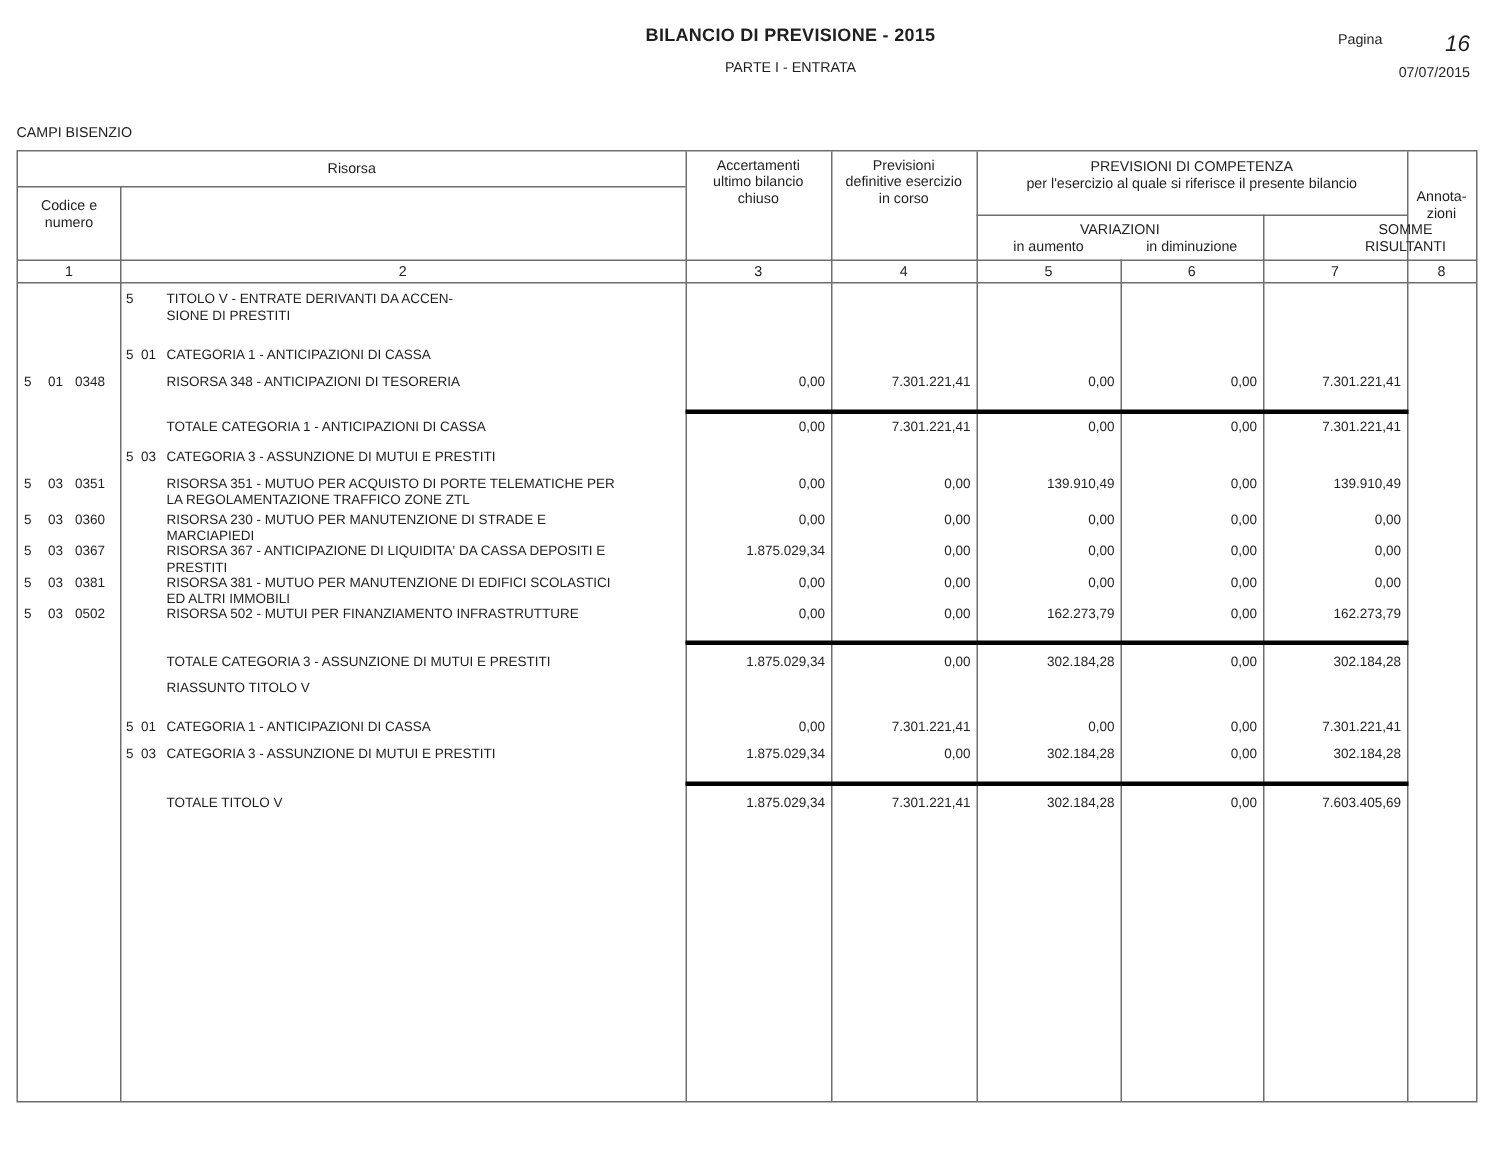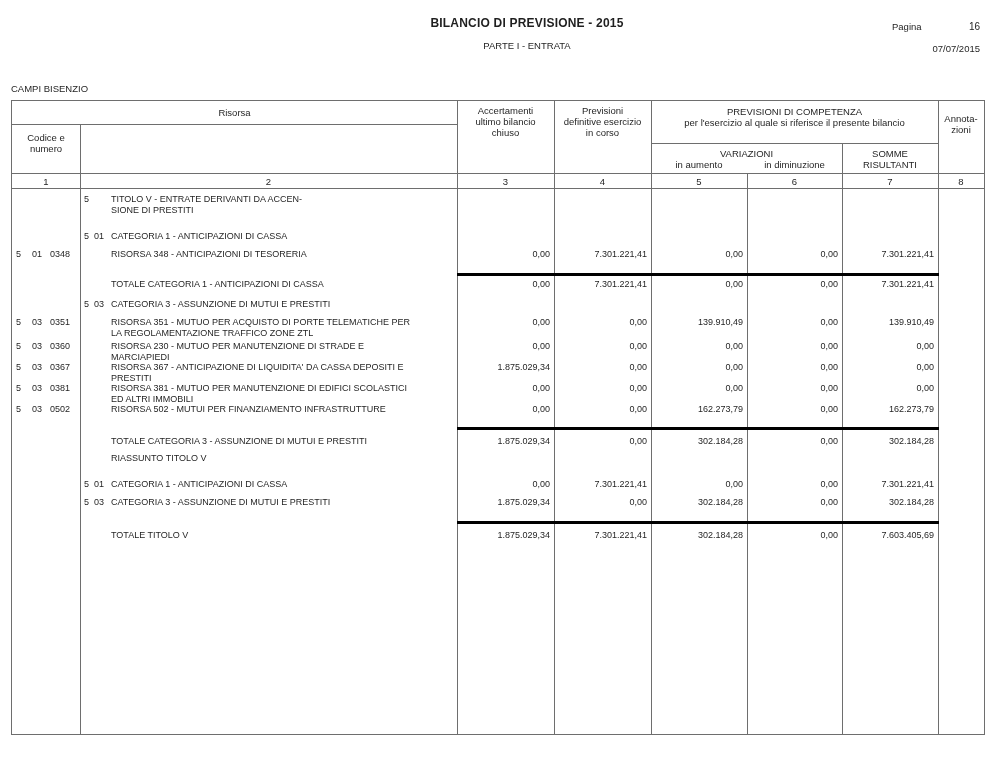--- a/index.html
+++ b/index.html
@@ -3,21 +3,21 @@
 <meta charset="utf-8">
 <style>
   html,body{margin:0;padding:0;background:#ffffff;}
   .page{position:relative;width:994px;height:768px;background:#fff;
         font-family:"Liberation Sans",sans-serif;color:#1f1f1f;overflow:hidden;}
   
   .title{position:absolute;top:16px;left:330px;width:394px;text-align:center;
          font-size:12px;font-weight:bold;letter-spacing:.2px;}
   .subtitle{position:absolute;top:40px;left:330px;width:394px;text-align:center;font-size:9.5px;}
   .pagina-label{position:absolute;top:21px;left:892px;font-size:9.5px;}
-  .pagina-num{position:absolute;top:21px;left:930px;width:50px;text-align:right;font-size:10px;}
+  .pagina-num{position:absolute;top:21px;left:930px;width:50px;text-align:right;font-size:15px;font-style:italic;}
   .date{position:absolute;top:43px;left:880px;width:100px;text-align:right;font-size:9.5px;}
   .entity{position:absolute;top:83px;left:11px;font-size:9.5px;}
   
   .table{position:absolute;left:11px;top:100px;width:972px;height:633px;
          border:1px solid #6e6e6e;font-size:9px;line-height:11px;}
   .vline{position:absolute;width:1px;background:#6e6e6e;}
   .hline{position:absolute;height:1px;background:#6e6e6e;}
   .thick{position:absolute;left:445px;width:482px;height:3px;background:#000;}
   .hdr{position:absolute;text-align:center;font-size:9.5px;line-height:11px;white-space:pre-line;}
   .snum{position:absolute;top:75px;text-align:center;font-size:9.5px;}
@@ -68,23 +68,23 @@
 ultimo bilancio
 chiuso</div>
     <div class="hdr" style="left:542px;top:4px;width:97px;">Previsioni
 definitive esercizio
 in corso</div>
     <div class="hdr" style="left:639px;top:5px;width:287px;">PREVISIONI DI COMPETENZA
 per l'esercizio al quale si riferisce il presente bilancio</div>
     <div class="hdr" style="left:639px;top:47px;width:191px;">VARIAZIONI</div>
     <div class="hdr" style="left:639px;top:58px;width:96px;">in aumento</div>
     <div class="hdr" style="left:735px;top:58px;width:95px;">in diminuzione</div>
-    <div class="hdr" style="left:830px;top:47px;width:96px;">SOMME
+    <div class="hdr" style="left:830px;top:47px;width:96px;padding-left:47px;">SOMME
 RISULTANTI</div>
-    <div class="hdr" style="left:926px;top:12px;width:46px;">Annota-
+    <div class="hdr" style="left:926px;top:25px;width:46px;">Annota-
 zioni</div>
 
     <div class="snum" style="left:0;width:68px;">1</div>
     <div class="snum" style="left:68px;width:377px;">2</div>
     <div class="snum" style="left:445px;width:97px;">3</div>
     <div class="snum" style="left:542px;width:97px;">4</div>
     <div class="snum" style="left:639px;width:96px;">5</div>
     <div class="snum" style="left:735px;width:95px;">6</div>
     <div class="snum" style="left:830px;width:96px;">7</div>
     <div class="snum" style="left:926px;width:46px;">8</div>

